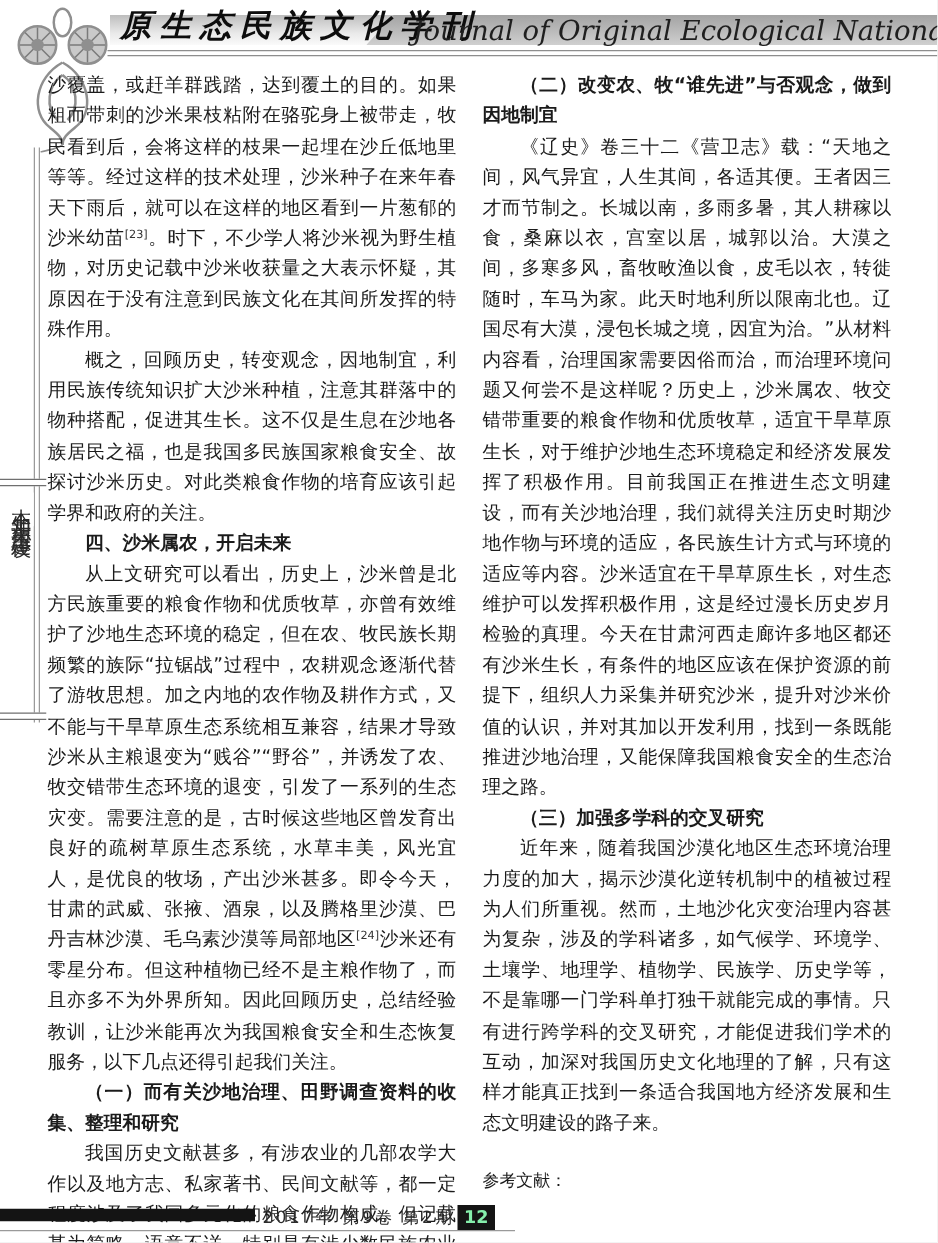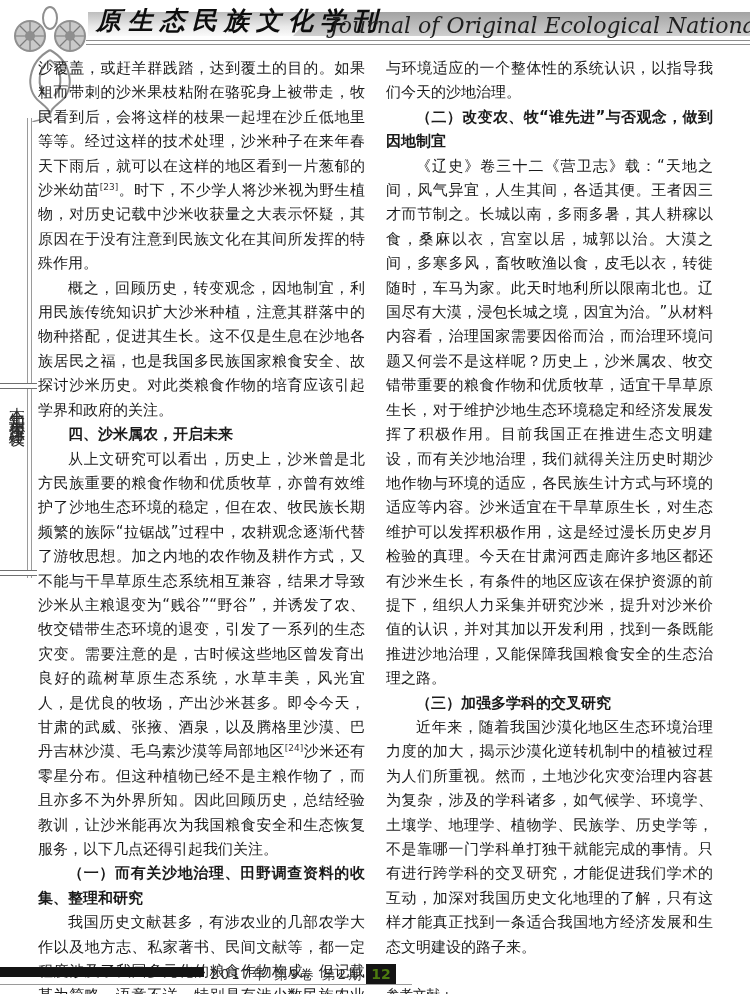--- a/index.html
+++ b/index.html
@@ -70,21 +70,21 @@
 
   
   .footer-line { position:absolute; left:0; top:984px; width:412px; height:1px; background:#9a9a9a; }
   .footer-bar  { position:absolute; left:0; top:967px; width:204px; height:10px; background:#141414; }
   .footer-text {
     position:absolute; left:210px; top:964px; width:150px; 
     font-size:13.5px; letter-spacing:2px; color:#2b2b2b; line-height:20px; white-space:nowrap;
   }
   .footer-pagebox {
     position:absolute; left:366px; top:964px; width:30px; height:20px;
-    background:#141414; color:#4d7c0f; font-size:14px; font-weight:bold;
+    background:#141414; color:#86efac; font-size:14px; font-weight:bold;
     text-align:center; line-height:20px;
   }
 </style>
 </head>
 <body>
 
 <div class="page">
 
   <svg class="logo-svg" width="92" height="120" viewBox="0 0 92 120">
     <g fill="none" stroke="#8f8f8f" stroke-width="2">
@@ -121,21 +121,20 @@
     <div class="col">
       <p class="no-indent"><span>沙覆盖，或赶羊群践踏，达到覆土的目的。如果粗而带刺的沙米果枝粘附在骆驼身上被带走，牧民看到后，会将这样的枝果一起埋在沙丘低地里等等。经过这样的技术处理，沙米种子在来年春天下雨后，就可以在这样的地区看到一片葱郁的沙米幼苗</span><sup class="ref-sup">[23]</sup><span>。时下，不少学人将沙米视为野生植物，对历史记载中沙米收获量之大表示怀疑，其原因在于没有注意到民族文化在其间所发挥的特殊作用。</span></p>
       <p>概之，回顾历史，转变观念，因地制宜，利用民族传统知识扩大沙米种植，注意其群落中的物种搭配，促进其生长。这不仅是生息在沙地各族居民之福，也是我国多民族国家粮食安全、故探讨沙米历史。对此类粮食作物的培育应该引起学界和政府的关注。</p>
       <p class="heading">四、沙米属农，开启未来</p>
       <p><span>从上文研究可以看出，历史上，沙米曾是北方民族重要的粮食作物和优质牧草，亦曾有效维护了沙地生态环境的稳定，但在农、牧民族长期频繁的族际“拉锯战”过程中，农耕观念逐渐代替了游牧思想。加之内地的农作物及耕作方式，又不能与干旱草原生态系统相互兼容，结果才导致沙米从主粮退变为“贱谷”“野谷”，并诱发了农、牧交错带生态环境的退变，引发了一系列的生态灾变。需要注意的是，古时候这些地区曾发育出良好的疏树草原生态系统，水草丰美，风光宜人，是优良的牧场，产出沙米甚多。即令今天，甘肃的武威、张掖、酒泉，以及腾格里沙漠、巴丹吉林沙漠、毛乌素沙漠等局部地区</span><sup class="ref-sup">[24]</sup><span>沙米还有零星分布。但这种植物已经不是主粮作物了，而且亦多不为外界所知。因此回顾历史，总结经验教训，让沙米能再次为我国粮食安全和生态恢复服务，以下几点还得引起我们关注。</span></p>
       <p class="heading">（一）而有关沙地治理、田野调查资料的收集、整理和研究</p>
       <p>我国历史文献甚多，有涉农业的几部农学大作以及地方志、私家著书、民间文献等，都一定程度涉及了我国多元化的粮食作物构成。但记载甚为简略，语意不详，特别是有涉少数民族农业粮食作物的资料就更少了。故探讨沙米历史，种植技术诸多问题，除了历史文献外，还得加强田野调查，以获取更多的民间资料，进而才能获得对沙米</p>
     </div>
 
     <div class="col">
-      <p class="no-indent">与环境适应的一个整体性的系统认识，以指导我们今天的沙地治理。</p>
       <p class="heading">（二）改变农、牧“谁先进”与否观念，做到因地制宜</p>
       <p>《辽史》卷三十二《营卫志》载：“天地之间，风气异宜，人生其间，各适其便。王者因三才而节制之。长城以南，多雨多暑，其人耕稼以食，桑麻以衣，宫室以居，城郭以治。大漠之间，多寒多风，畜牧畋渔以食，皮毛以衣，转徙随时，车马为家。此天时地利所以限南北也。辽国尽有大漠，浸包长城之境，因宜为治。”从材料内容看，治理国家需要因俗而治，而治理环境问题又何尝不是这样呢？历史上，沙米属农、牧交错带重要的粮食作物和优质牧草，适宜干旱草原生长，对于维护沙地生态环境稳定和经济发展发挥了积极作用。目前我国正在推进生态文明建设，而有关沙地治理，我们就得关注历史时期沙地作物与环境的适应，各民族生计方式与环境的适应等内容。沙米适宜在干旱草原生长，对生态维护可以发挥积极作用，这是经过漫长历史岁月检验的真理。今天在甘肃河西走廊许多地区都还有沙米生长，有条件的地区应该在保护资源的前提下，组织人力采集并研究沙米，提升对沙米价值的认识，并对其加以开发利用，找到一条既能推进沙地治理，又能保障我国粮食安全的生态治理之路。</p>
       <p class="heading">（三）加强多学科的交叉研究</p>
       <p>近年来，随着我国沙漠化地区生态环境治理力度的加大，揭示沙漠化逆转机制中的植被过程为人们所重视。然而，土地沙化灾变治理内容甚为复杂，涉及的学科诸多，如气候学、环境学、土壤学、地理学、植物学、民族学、历史学等，不是靠哪一门学科单打独干就能完成的事情。只有进行跨学科的交叉研究，才能促进我们学术的互动，加深对我国历史文化地理的了解，只有这样才能真正找到一条适合我国地方经济发展和生态文明建设的路子来。</p>
 
       <div class="refs">
         <p class="refs-label">参考文献：</p>
 
       </div>
     </div>

